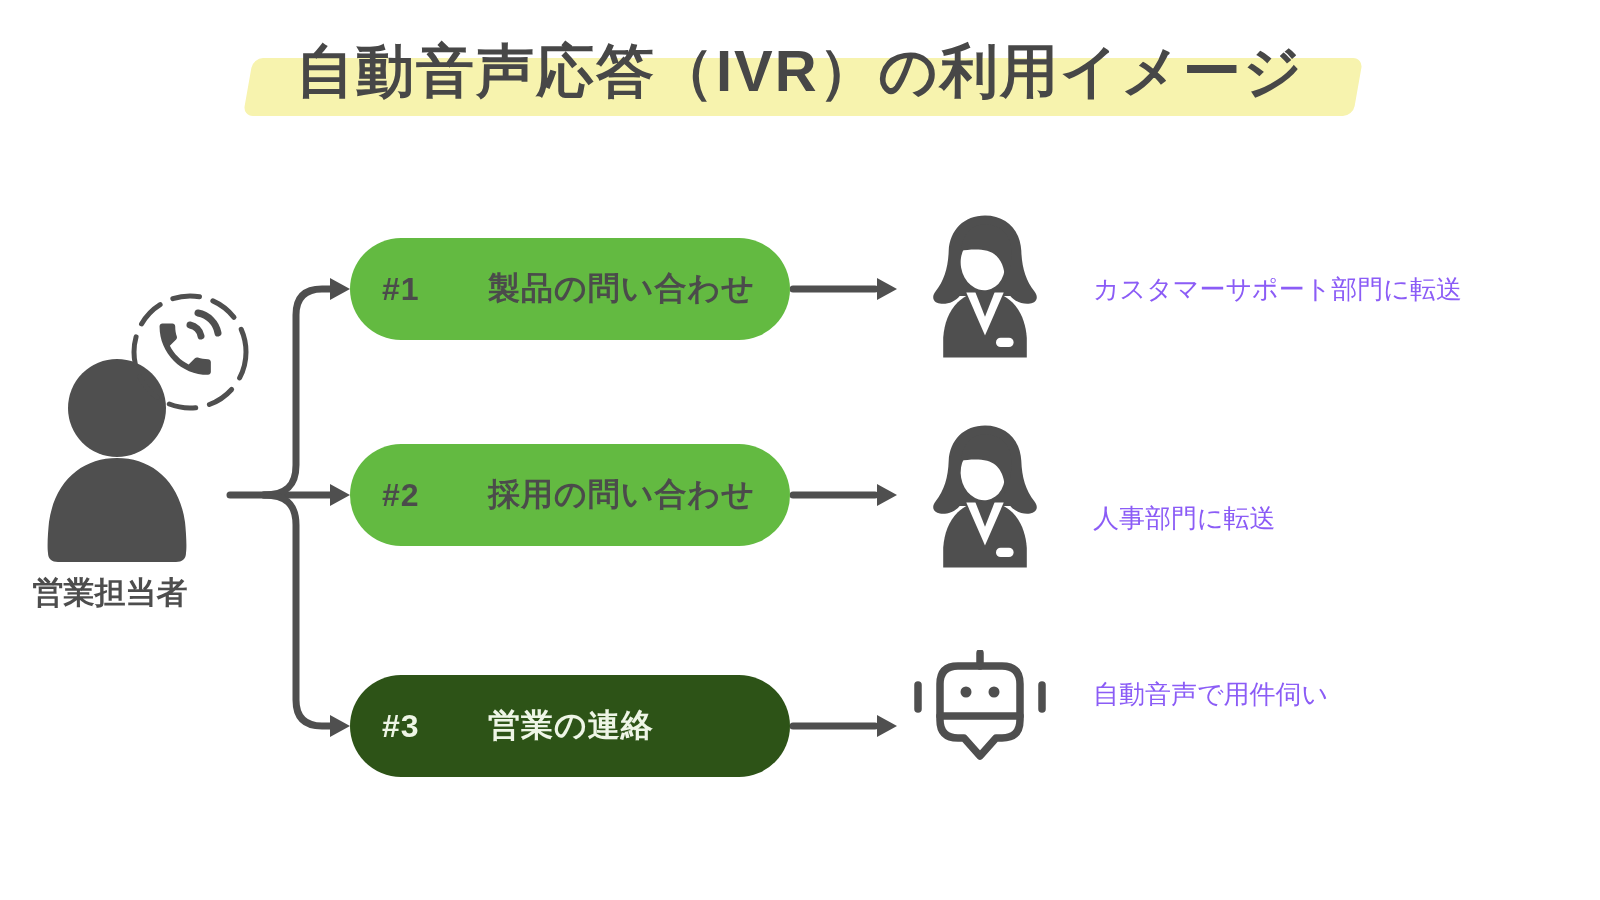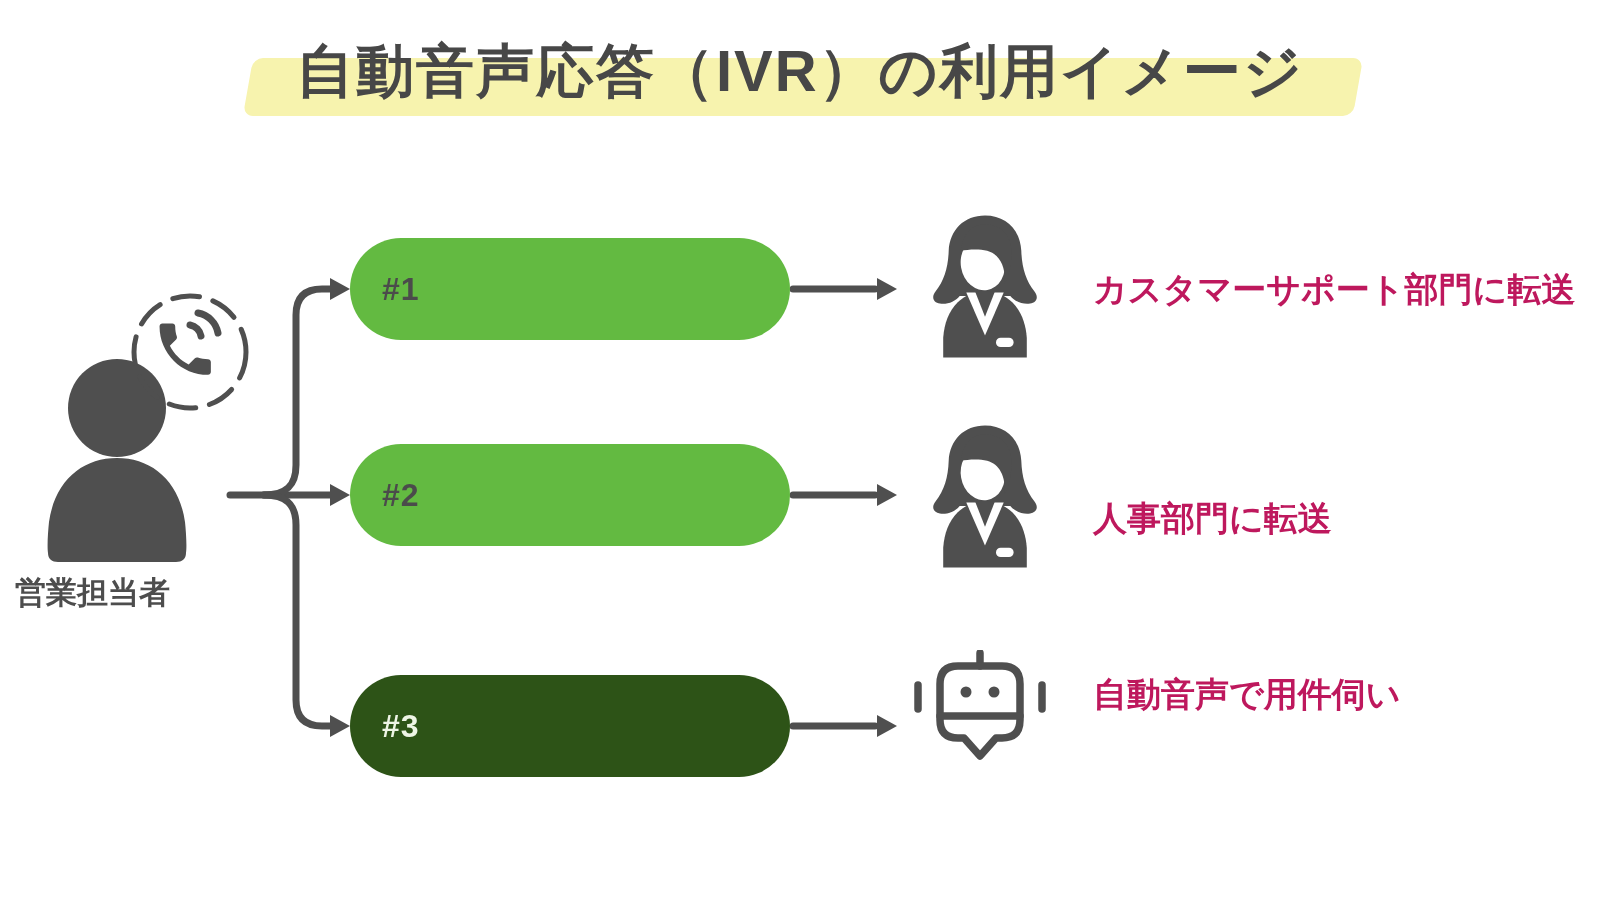--- a/index.html
+++ b/index.html
@@ -15,21 +15,21 @@
     z-index:1;
   }
   .title-highlight{
     position:absolute;left:-48px;right:-54px;top:28px;height:58px;
     background:#f7f3ae;border-radius:10px;transform:skewX(-10deg);z-index:-1;
   }
   
   .caller-person{position:absolute;left:35px;top:356px;width:160px;height:212px;}
   .caller-phone{position:absolute;left:124px;top:284px;width:132px;height:136px;}
   .caller-label{
-    position:absolute;left:15px;top:572px;width:190px;text-align:left;
+    position:absolute;left:15px;top:572px;width:190px;text-align:center;
     font-size:31px;font-weight:600;color:#4d4d4d;
   }
   
   .connectors{position:absolute;left:0;top:0;width:1600px;height:900px;pointer-events:none;}
   
   .pill{
     position:absolute;left:350px;width:440px;height:102px;border-radius:51px;
     display:flex;align-items:center;box-sizing:border-box;padding-left:32px;
     font-size:32px;font-weight:600;letter-spacing:1px;
   }
@@ -37,21 +37,21 @@
   .pill--dark{background:#2d5317;color:#eef5e6;}
   .pill-1{top:238px;} .pill-2{top:444px;} .pill-3{top:675px;}
   .pill .num{width:66px;flex:0 0 auto;}
   .pill .lbl{margin-left:40px;}
   
   .dest-icon{position:absolute;}
   .dest-icon--agent1{left:930px;top:214px;width:110px;height:144px;}
   .dest-icon--agent2{left:930px;top:424px;width:110px;height:144px;}
   .dest-icon--robot{left:908px;top:650px;width:144px;height:130px;}
   .dest-label{
-    position:absolute;left:1093px;font-size:34px;font-weight:700;color:#be185d;
+    position:absolute;left:1093px;font-size:26px;font-weight:400;color:#8b5cf6;
     white-space:nowrap;line-height:44px;
   }
   .dest-label-1{top:267px;} .dest-label-2{top:496px;} .dest-label-3{top:672px;}
 </style>
 </head>
 <body>
 
 <div class="canvas">
 
   <div class="title-wrap">
@@ -94,56 +94,59 @@
          c0,1.25,0.2,2.45,0.57,3.57c0.11,0.35,0.03,0.74-0.25,1.02L6.62,10.79z"></path>
     <g stroke="#4f4f4f" stroke-width="7" fill="none" stroke-linecap="round">
       <path d="M66,41 a14,14 0 0 1 11,11"></path>
       <path d="M74,29 a25,25 0 0 1 20,20"></path>
     </g>
   </svg>
   <div class="caller-label">営業担当者</div>
 
   <div class="pill pill--light pill-1">
     <span class="num">#1</span>
+    <span class="lbl">製品の問い合わせ</span>
   </div>
   <svg class="dest-icon dest-icon--agent1" viewBox="0 0 100 130">
     <path fill="#4f4f4f" d="M50,1 C31,1 18,14 17,33 C16.5,48 13,60 5,70 C1,75 3,80 9,81
       C16,82 23,79 27,74 L73,74 C77,79 84,82 91,81 C97,80 99,75 95,70
       C87,60 83.5,48 83,33 C82,14 69,1 50,1 Z"></path>
     <ellipse cx="48" cy="45" rx="20" ry="24" fill="#ffffff" transform="rotate(-10 48 45)"></ellipse>
     <path fill="#4f4f4f" d="M28,33 C30,16 40,8 52,9 C66,10 74,20 74,34 C74,46 72,56 68,63
       C69,47 63,36 52,33 C44,31 34,32 28,33 Z"></path>
     <path fill="#4f4f4f" d="M50,70 C40,70 31,74 25,80 C17,88 13,99 12,112 L12,130 L88,130 L88,112
       C87,99 83,88 75,80 C69,74 60,70 50,70 Z"></path>
     <path fill="#ffffff" d="M33,71 L50,110 L67,71 Z"></path>
     <path fill="#4f4f4f" d="M41,70 L50,93 L59,70 Z"></path>
     <rect x="60" y="112" width="16" height="8.5" rx="4.2" fill="#ffffff"></rect>
   </svg>
   <div class="dest-label dest-label-1">カスタマーサポート部門に転送</div>
 
   <div class="pill pill--light pill-2">
     <span class="num">#2</span>
+    <span class="lbl">採用の問い合わせ</span>
   </div>
   <svg class="dest-icon dest-icon--agent2" viewBox="0 0 100 130">
     <path fill="#4f4f4f" d="M50,1 C31,1 18,14 17,33 C16.5,48 13,60 5,70 C1,75 3,80 9,81
       C16,82 23,79 27,74 L73,74 C77,79 84,82 91,81 C97,80 99,75 95,70
       C87,60 83.5,48 83,33 C82,14 69,1 50,1 Z"></path>
     <ellipse cx="48" cy="45" rx="20" ry="24" fill="#ffffff" transform="rotate(-10 48 45)"></ellipse>
     <path fill="#4f4f4f" d="M28,33 C30,16 40,8 52,9 C66,10 74,20 74,34 C74,46 72,56 68,63
       C69,47 63,36 52,33 C44,31 34,32 28,33 Z"></path>
     <path fill="#4f4f4f" d="M50,70 C40,70 31,74 25,80 C17,88 13,99 12,112 L12,130 L88,130 L88,112
       C87,99 83,88 75,80 C69,74 60,70 50,70 Z"></path>
     <path fill="#ffffff" d="M33,71 L50,110 L67,71 Z"></path>
     <path fill="#4f4f4f" d="M41,70 L50,93 L59,70 Z"></path>
     <rect x="60" y="112" width="16" height="8.5" rx="4.2" fill="#ffffff"></rect>
   </svg>
   <div class="dest-label dest-label-2">人事部門に転送</div>
 
   <div class="pill pill--dark pill-3">
     <span class="num">#3</span>
+    <span class="lbl">営業の連絡</span>
   </div>
   <svg class="dest-icon dest-icon--robot" viewBox="0 0 144 130">
     <g stroke="#4f4f4f" stroke-width="7.5" fill="none" stroke-linecap="round" stroke-linejoin="round">
       <path d="M72,3 V16"></path>
       <path d="M50,16 H94 Q112,16 112,34 V70 Q112,88 94,88 H88 L72,106 L56,88 H50 Q32,88 32,70 V34 Q32,16 50,16 Z"></path>
       <path d="M32,66 H112"></path>
       <path d="M10,35 V59"></path>
       <path d="M134,35 V59"></path>
     </g>
     <g fill="#4f4f4f">

